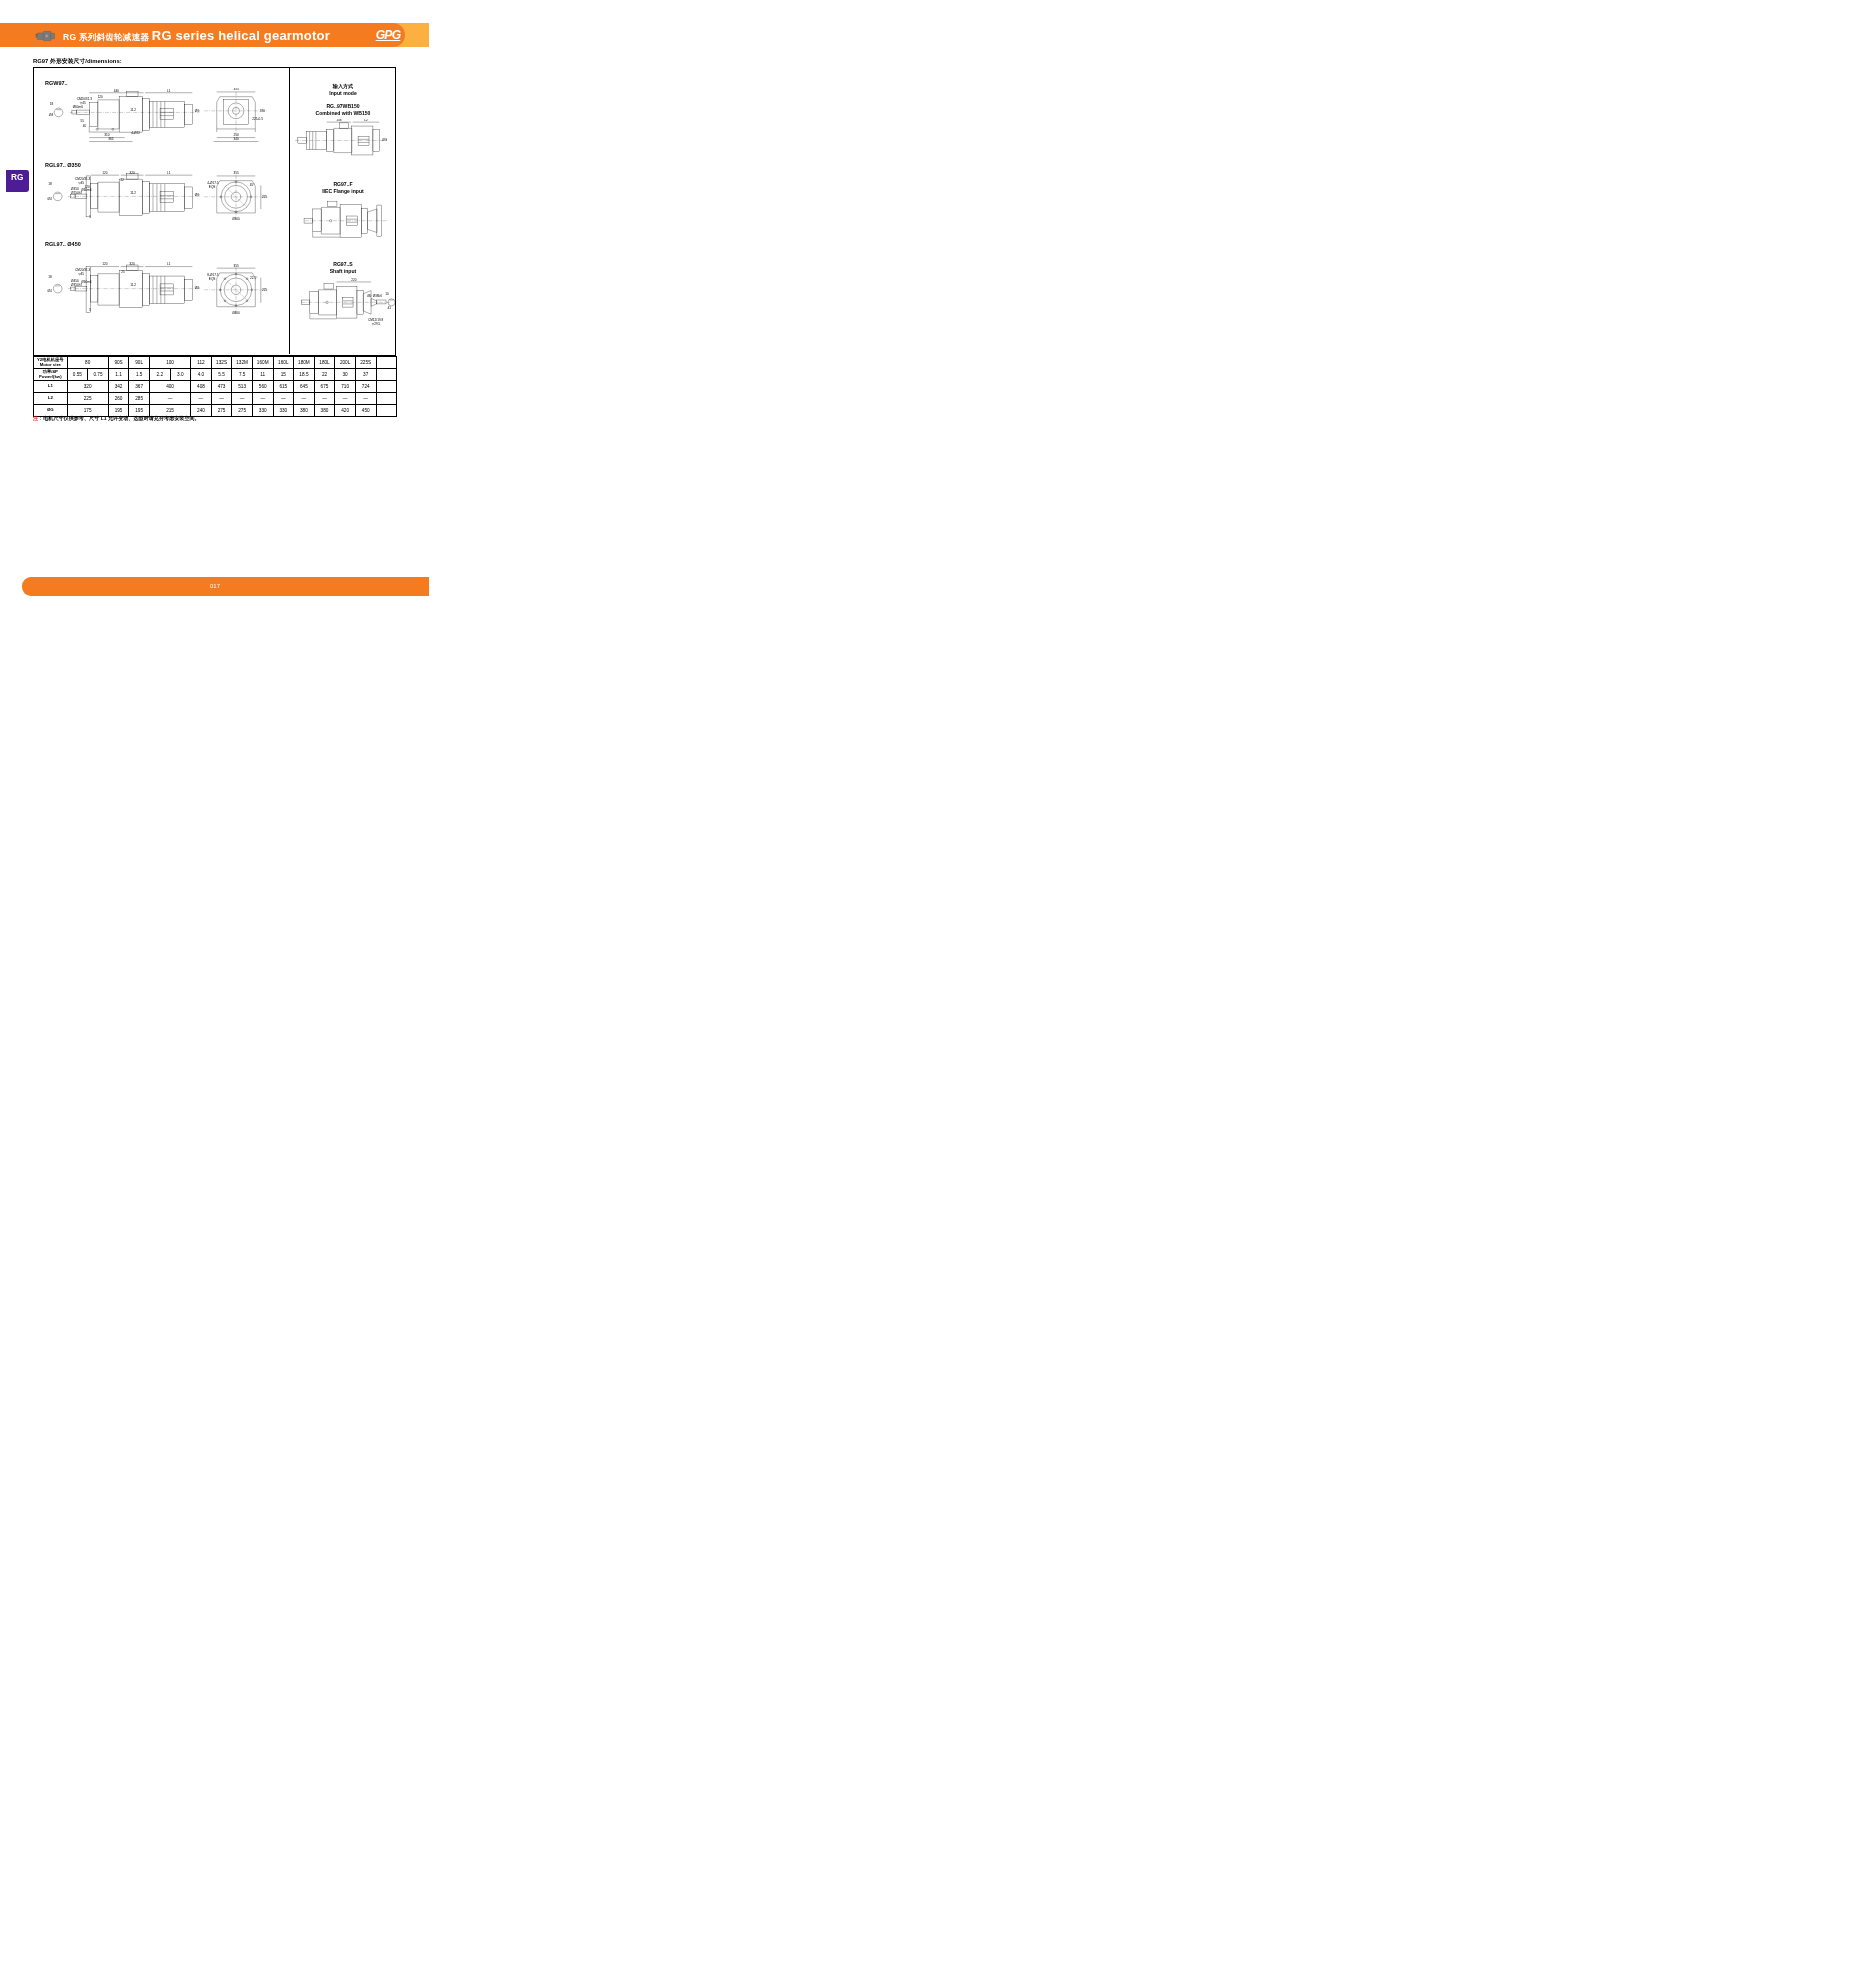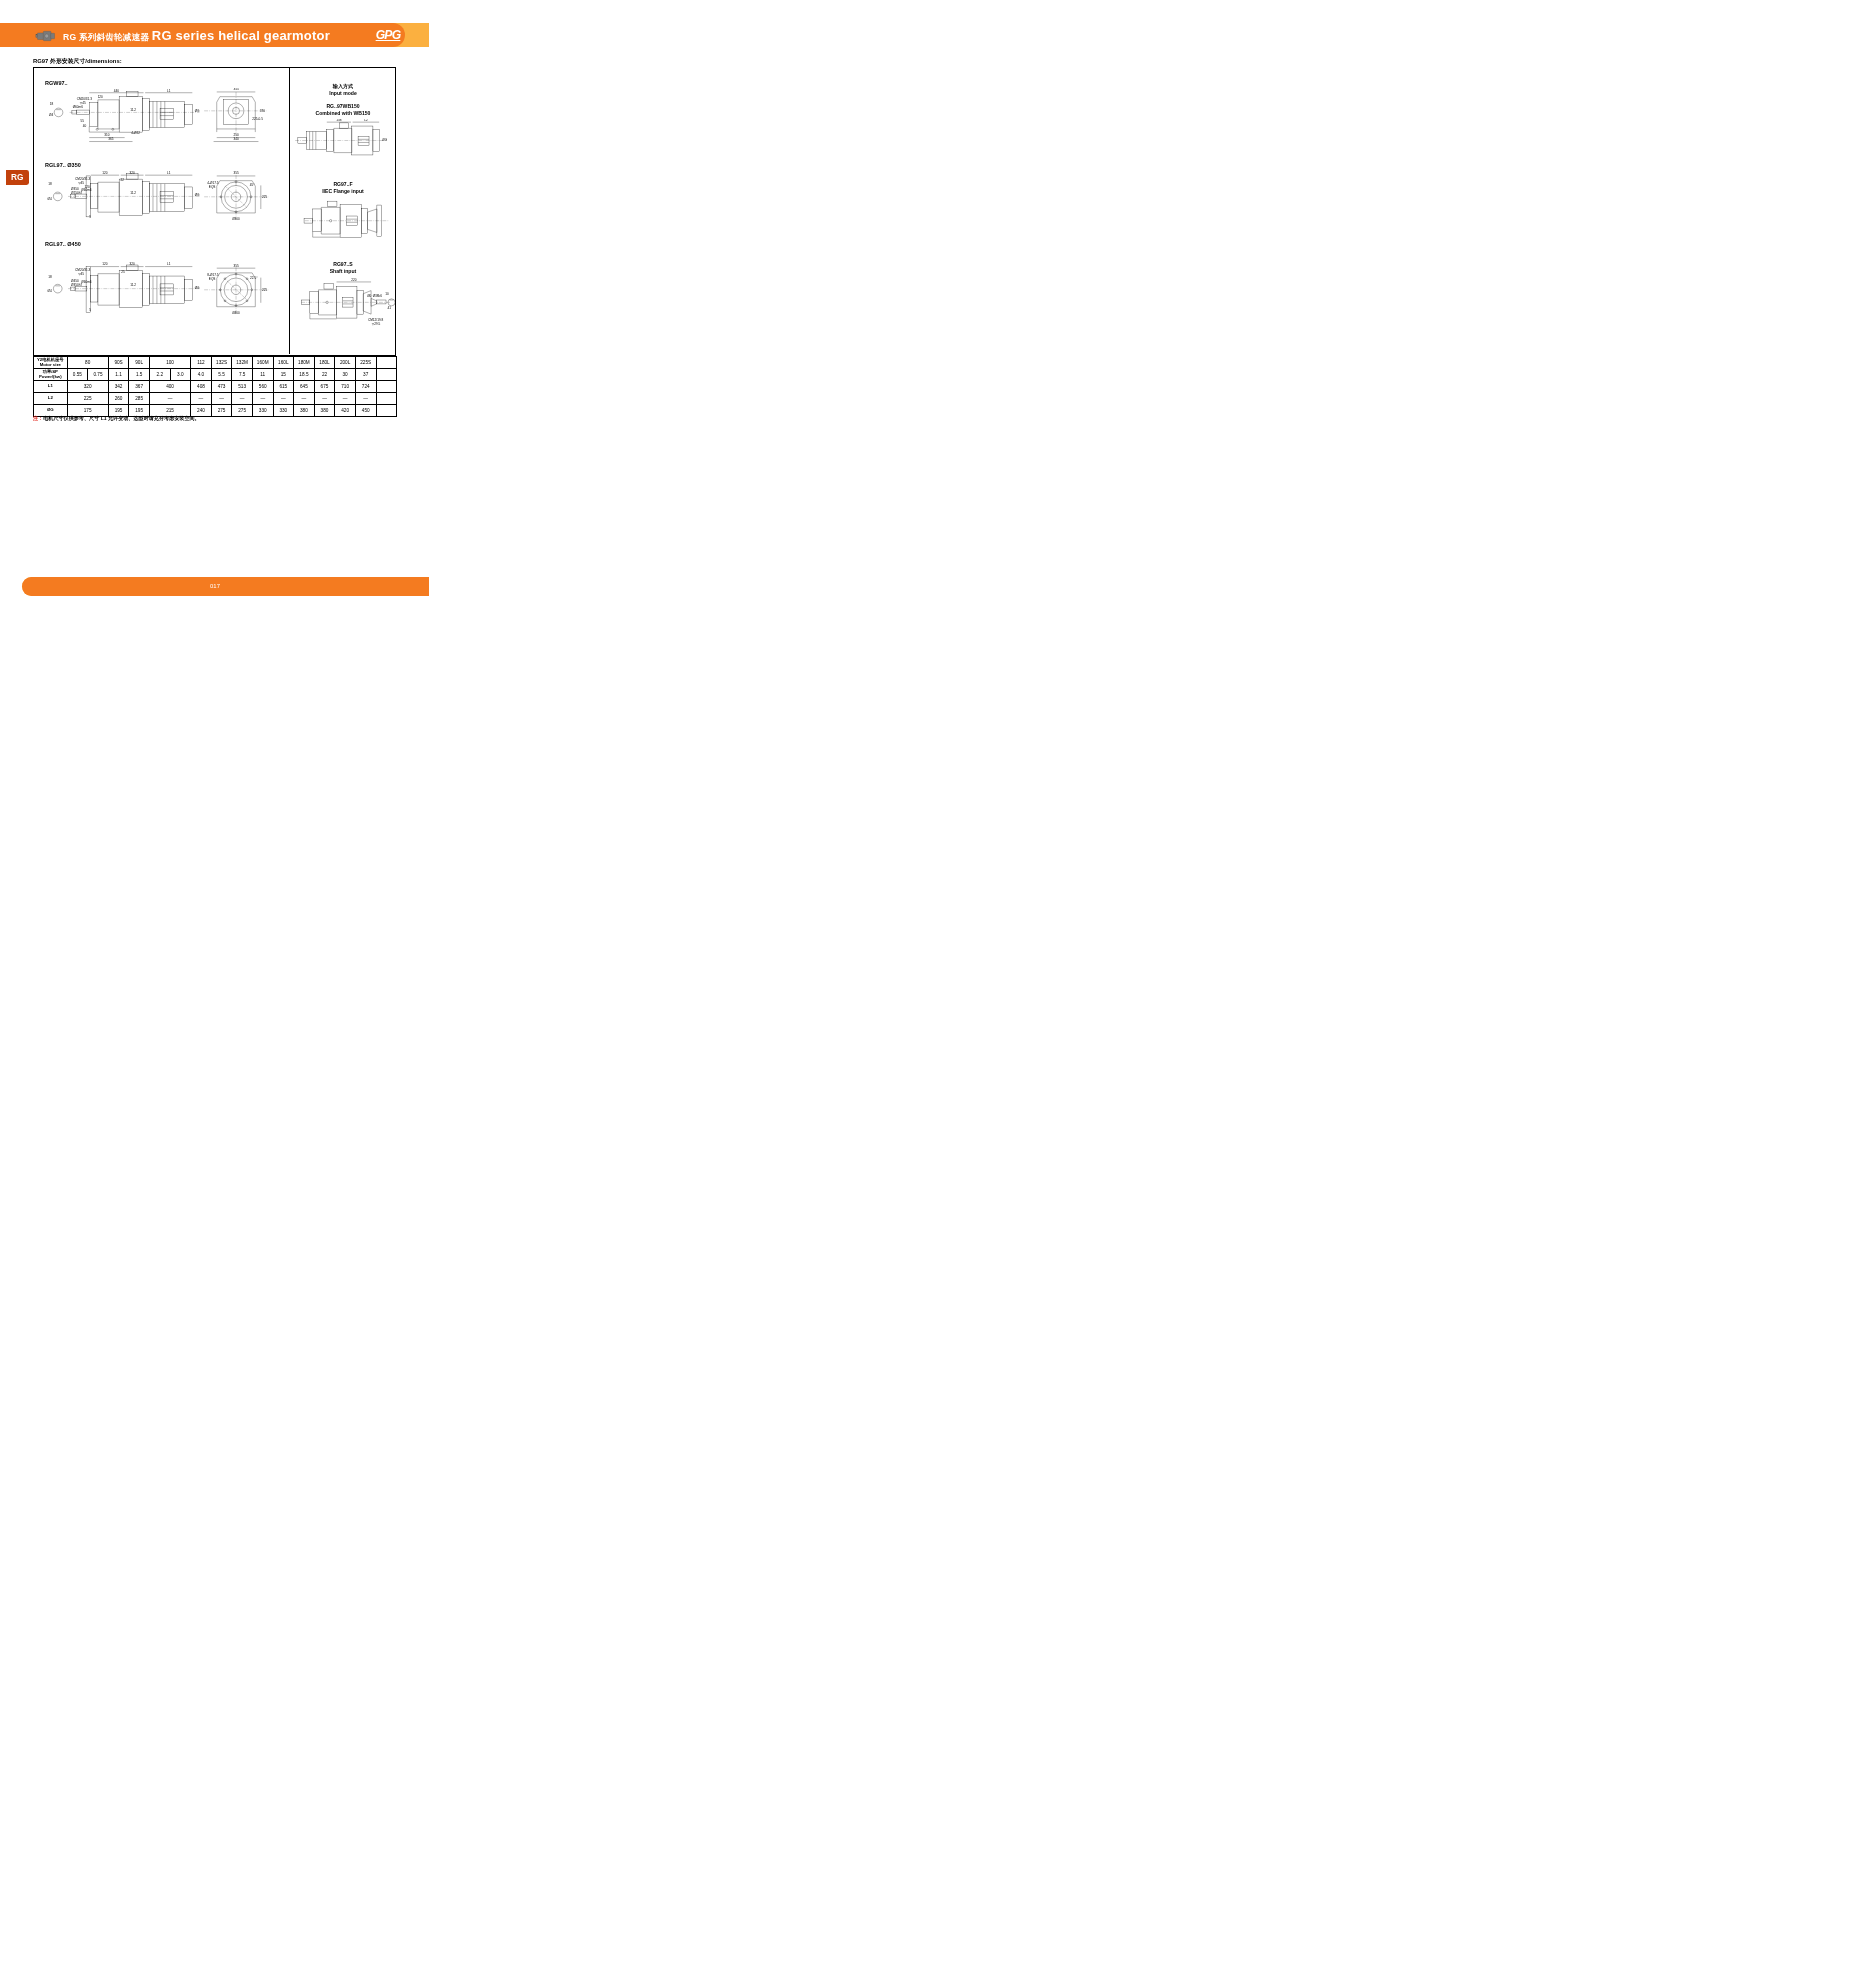--- a/index.html
+++ b/index.html
@@ -74,22 +74,22 @@
     position:absolute;
     left:33px; top:57px;
     font-size:5.9px;
     font-weight:bold;
   }
 
   
   .side-tab{
     position:absolute;
     left:5.5px; top:170px;
-    width:23.6px; height:15px;
-    background:#c2410c;
+    width:23.6px; height:22px;
+    background:#4c1d95;
     border-radius:0 2.4px 2.4px 0;
     color:#fff;
     font-size:8.3px;
     font-weight:bold;
     text-align:center;
     line-height:15px;
   }
 
   
   .frame{

